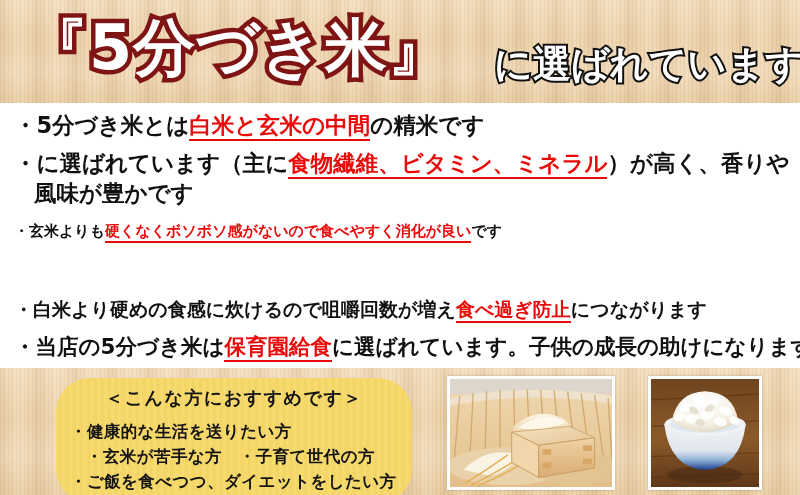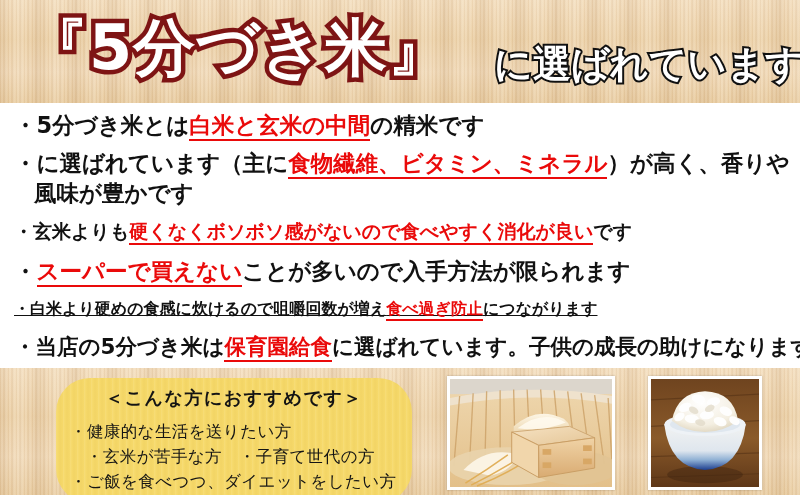--- a/index.html
+++ b/index.html
@@ -107,23 +107,23 @@
     white-space: nowrap;
   }
   .bullet .hl {
     color: #ea0a0a;
     border-bottom: 2.5px solid #ea0a0a;
     padding-bottom: 1px;
   }
   .b1 { top: 6px;   font-size: 22.5px; line-height: 30px; }
   .b2 { top: 44px;  font-size: 22.5px; line-height: 30px; }
   .b2b{ top: 74px;  font-size: 22.5px; line-height: 30px; left: 34px; }
-  .b3 { top: 112px; font-size: 19px; line-height: 30px; }
+  .b3 { top: 112px; font-size: 15px; line-height: 30px; }
   .b4 { top: 152px; font-size: 22.5px; line-height: 30px; }
-  .b5 { top: 190px; font-size: 16px; line-height: 30px; text-decoration: underline; }
+  .b5 { top: 190px; font-size: 19px; line-height: 30px; }
   .b6 { top: 228px; font-size: 21.5px; line-height: 30px; }
 
   
   #bottom {
     position: absolute;
     left: 0; top: 368px;
     width: 800px; height: 127px;
     overflow: hidden;
   }
 
@@ -154,21 +154,21 @@
     color: #141414;
     letter-spacing: 1.5px;
     white-space: nowrap;
   }
   .yp-line {
     position: absolute;
     left: 14px;
     width: 342px;
     font-family: "DejaVu Sans", "Liberation Sans", sans-serif;
     font-size: 16.5px;
-    font-weight: 400;
+    font-weight: 700;
     color: #141414;
     letter-spacing: 0.4px;
     white-space: nowrap;
   }
   .ypl1 { top: 43px; }
   .ypl2 { top: 68px; margin-left: 16px; }
   .ypl3 { top: 93px; }
 
   
   .photo {
@@ -214,23 +214,20 @@
 
     <div class="bullet b2">
       <span>・に選ばれています（主に</span><span class="hl">食物繊維、ビタミン、ミネラル</span><span>）が高く、香りや</span>
     </div>
     <div class="bullet b2b">風味が豊かです</div>
 
     <div class="bullet b3">
       <span>・玄米よりも</span><span class="hl">硬くなくボソボソ感がないので食べやすく消化が良い</span><span>です</span>
     </div>
 
-    <div class="bullet b4">
-      <span>・</span><span class="hl">スーパーで買えない</span><span>ことが多いので入手方法が限られます</span>
-    </div>
 
     <div class="bullet b5">
       <span>・白米より硬めの食感に炊けるので咀嚼回数が増え</span><span class="hl">食べ過ぎ防止</span><span>につながります</span>
     </div>
 
     <div class="bullet b6">
       <span>・当店の5分づき米は</span><span class="hl">保育園給食</span><span>に選ばれています。子供の成長の助けになります</span>
     </div>
 
   </div>

